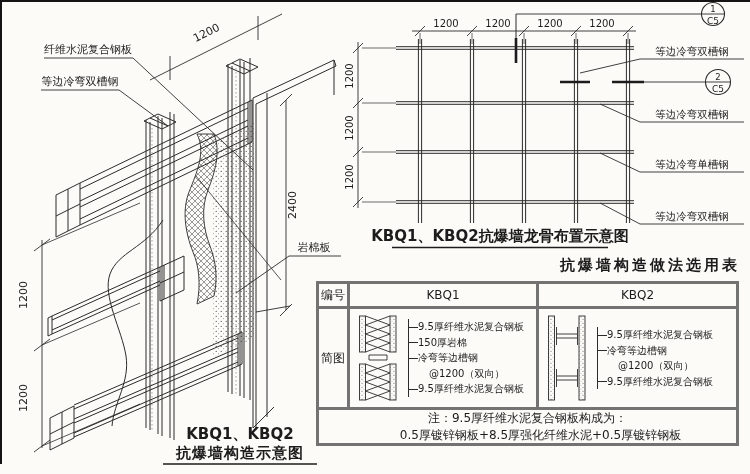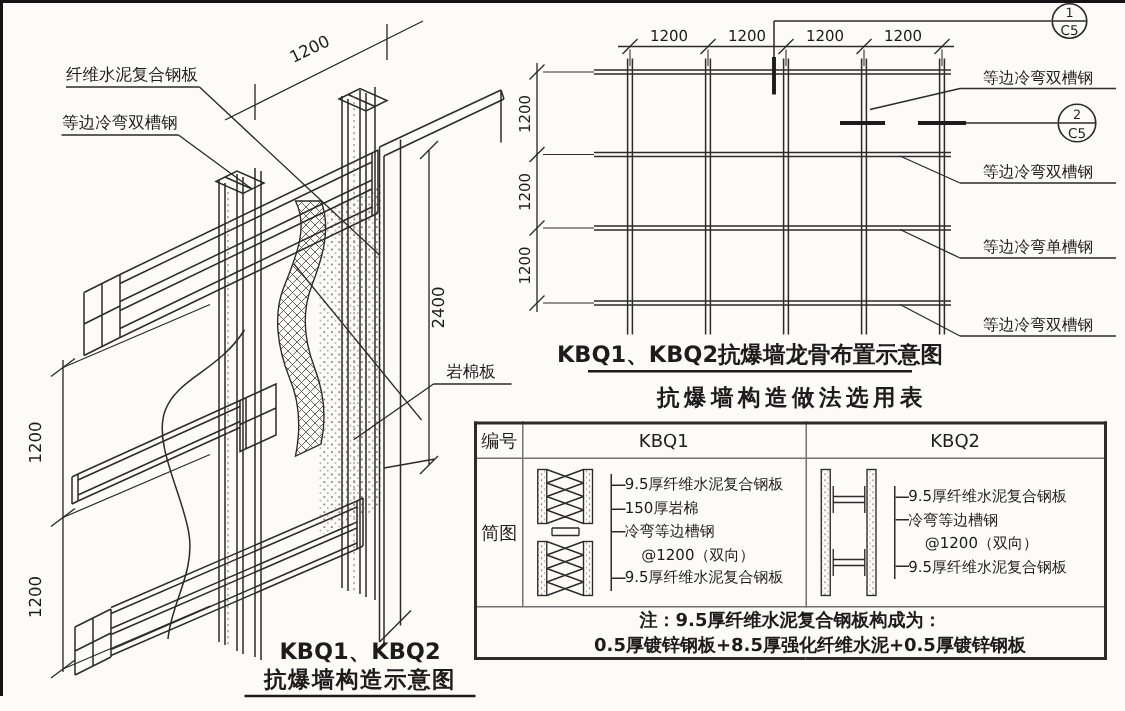--- a/index.html
+++ b/index.html
@@ -3,34 +3,34 @@
 <meta charset="utf-8">
 <style>
   html,body{margin:0;padding:0;background:#e8e8e8;}
   .sheet{position:relative;width:750px;height:474px;background:#fcfbf8;overflow:hidden;
          font-family:"DejaVu Sans","Liberation Sans",sans-serif;color:#1c1c1c;}
   .frame-top{position:absolute;left:0;top:0;width:750px;height:2px;background:#141414;}
   .frame-left{position:absolute;left:0;top:0;width:2px;height:464px;background:#141414;}
   .iso-svg{position:absolute;left:0;top:0;}
   .grid-svg{position:absolute;left:345px;top:0;}
   .table-wrap{position:absolute;left:316px;top:256px;width:424px;}
-  .table-title{font-size:15px;font-weight:bold;text-align:center;letter-spacing:3px;margin-bottom:6px;}
+  .table-title{font-size:15px;font-weight:bold;text-align:right;letter-spacing:3px;margin-bottom:6px;}
   table.sel-table{border-collapse:collapse;border:2px solid #2b2b2b;width:420px;table-layout:fixed;background:#fcfbf8;}
-  table.sel-table td{border:1px solid #737373;text-align:center;padding:0;font-size:12px;}
+  table.sel-table td{border:3px solid #737373;text-align:center;padding:0;font-size:12px;}
   tr.r-id td{height:22px;}
   tr.r-name td{height:20px;}
   tr.r-diag td{height:98px;}
   tr.r-note td{height:33px;}
   .diag-cell{display:flex;align-items:center;gap:5px;padding:4px 2px 4px 7px;}
   .diag-labels{font-size:10px;line-height:1.55;text-align:left;white-space:nowrap;
                border-left:1px solid #2b2b2b;padding-left:9px;margin-left:2px;}
   .dl::before{content:"";display:inline-block;width:9px;margin-left:-9px;border-top:1px solid #2b2b2b;vertical-align:middle;}
   .dl.cont{padding-left:11px;}
   .dl.cont::before{border-top:none;width:0;margin-left:0;}
-  td.note-cell{text-align:left;font-size:11px;padding:2px 6px;line-height:1.35;font-weight:bold;}
+  td.note-cell{text-align:left;font-size:11px;padding:2px 6px;line-height:1.35;}
   .note2{padding-left:26px;}
   svg text{fill:#1c1c1c;}
 </style>
 </head>
 <body>
 
 <div class="sheet">
   <div class="frame-top"></div>
   <div class="frame-left"></div>
 

